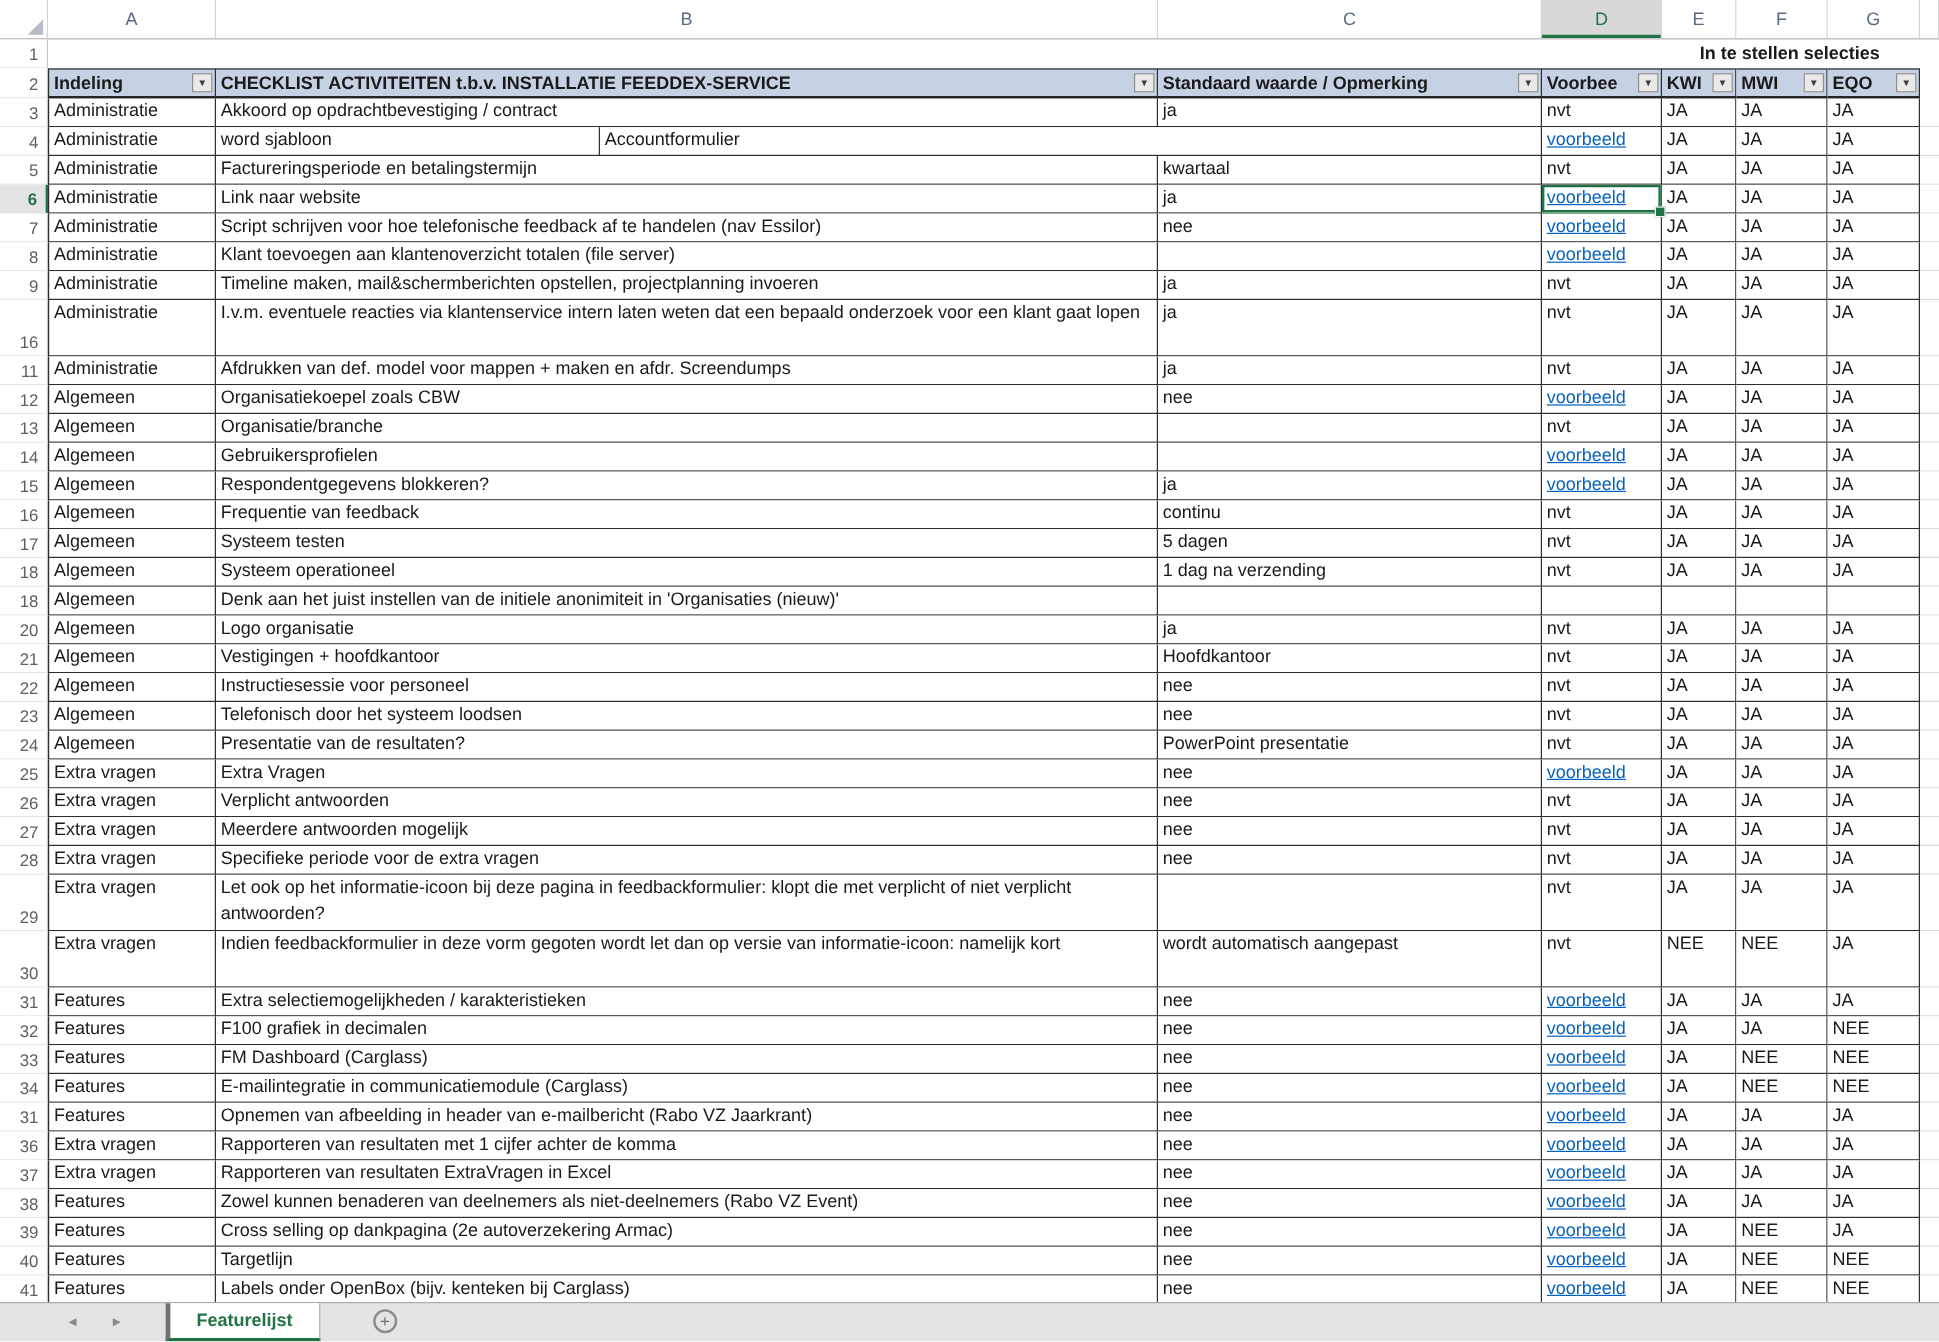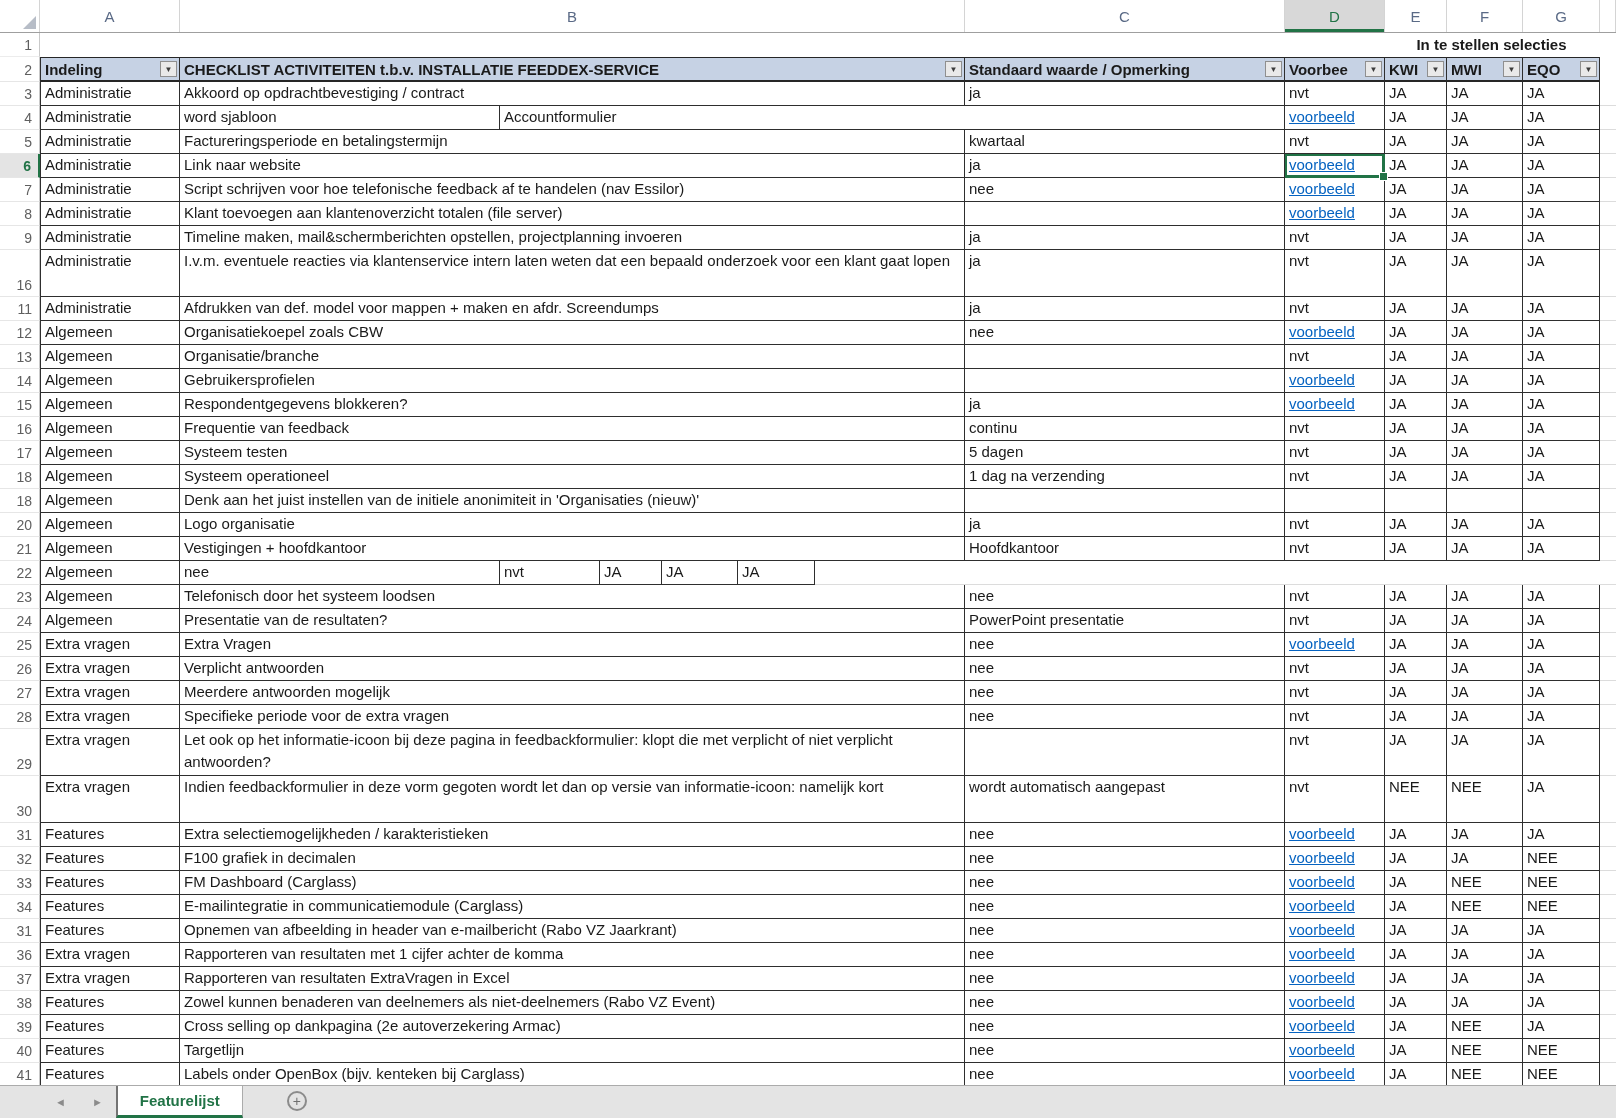--- a/index.html
+++ b/index.html
@@ -47,23 +47,23 @@
   a.vlink{color:#0563C1; text-decoration:underline; cursor:pointer;}
   .cell.selected{position:relative; z-index:3; overflow:visible;
     box-shadow:inset 0 0 0 2px #217346; border-color:#217346;}
   .fill-handle{position:absolute; right:-4px; bottom:-4px; width:7px; height:7px;
     background:#217346; border:1px solid #fff;}
   
   .tabbar{position:absolute; left:0; right:0; bottom:0; height:32px; background:#e4e4e4;
     border-top:1px solid #ababab; display:flex; align-items:stretch;}
   .navarrow{color:#8b8b8b; font-size:11px; display:flex; align-items:center; padding:0 13px;}
   .navarrow.first{margin-left:42px;}
-  .tab-active{background:#fff; border-left:2px solid #737373; border-right:1px solid #ababab;
+  .tab-active{background:#fff; border-left:4px solid #737373; border-right:1px solid #ababab;
     border-bottom:3px solid #217346; box-sizing:border-box; color:#217346; font-weight:700;
-    font-size:15px; display:flex; align-items:center; padding:0 22px; }
+    font-size:15px; display:flex; align-items:center; padding:0 22px; margin-left:22px;}
   .add-btn{width:20px; height:20px; box-sizing:border-box; border:2px solid #8b8b8b; border-radius:50%;
     color:#6f6f6f; display:flex; align-items:center; justify-content:center;
     font-size:14px; line-height:14px; margin:5px 0 0 44px;}
 </style>
 </head>
 <body>
 
 <div id="app">
 
   <div class="colhead">
@@ -325,20 +325,21 @@
         <div class="cell w-c">Hoofdkantoor</div>
         <div class="cell w-d">nvt</div>
         <div class="cell w-e">JA</div>
         <div class="cell w-f">JA</div>
         <div class="cell w-g">JA</div>
         <div class="sliver"></div>
       </div>
       <div class="grow">
         <div class="gutter">22</div>
         <div class="cell w-a ca">Algemeen</div>
+        <div class="cell w-b">Instructiesessie voor personeel</div>
         <div class="cell w-c">nee</div>
         <div class="cell w-d">nvt</div>
         <div class="cell w-e">JA</div>
         <div class="cell w-f">JA</div>
         <div class="cell w-g">JA</div>
         <div class="sliver"></div>
       </div>
       <div class="grow">
         <div class="gutter">23</div>
         <div class="cell w-a ca">Algemeen</div>

